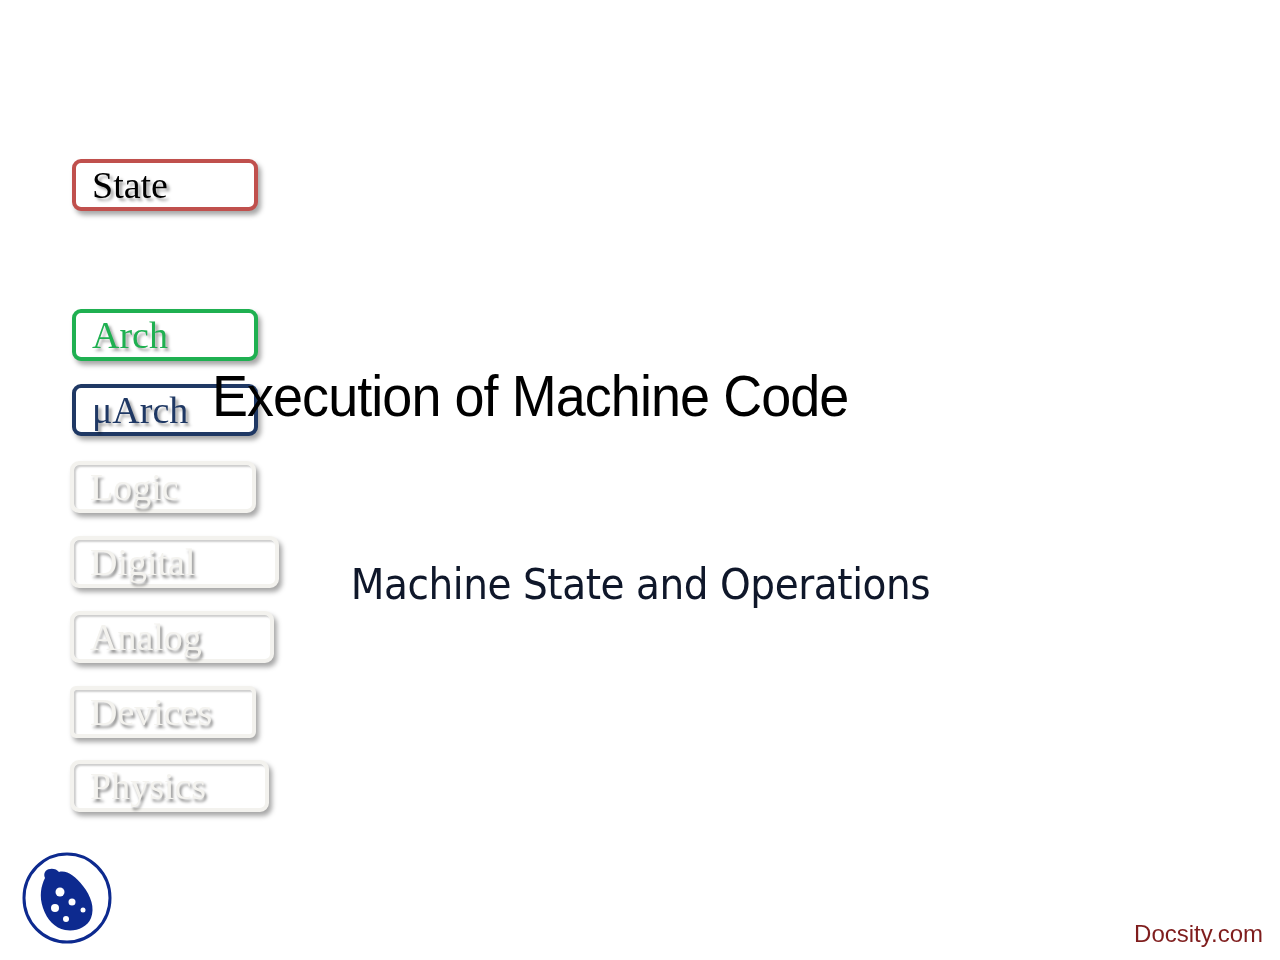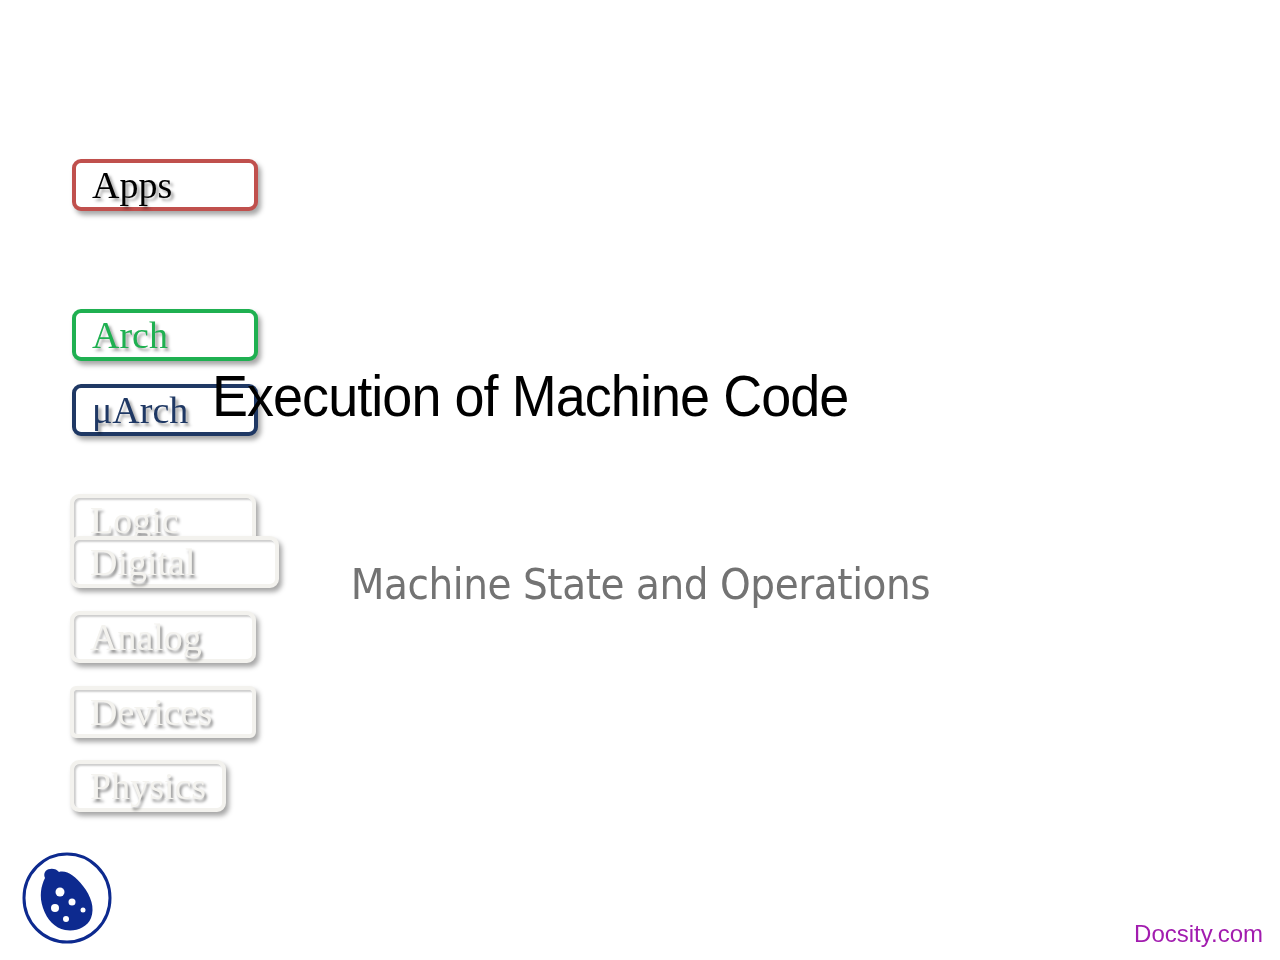--- a/index.html
+++ b/index.html
@@ -76,21 +76,21 @@
       transform: scaleX(0.93);
     }
     .subtitle {
       position: absolute;
       left: 0;
       width: 1280px;
       top: 560px;
       text-align: center;
       font-family: "DejaVu Sans", sans-serif;
       font-size: 42px;
-      color: #737373;
+      color: #0f172a;
       letter-spacing: -0.5px;
     }
     .subtitle span {
       display: inline-block;
       transform: scaleX(0.93);
     }
     
     .logo {
       position: absolute;
       left: 21px;
@@ -98,52 +98,52 @@
       width: 92px;
       height: 92px;
     }
     
     .watermark {
       position: absolute;
       right: 17px;
       top: 920px;
       font-family: "Liberation Sans", sans-serif;
       font-size: 24px;
-      color: #a21caf;
+      color: #7f1d1d;
       text-decoration: none;
     }
   </style>
 </head>
 <body>
 
 <div class="slide">
 
   <div class="stack">
     <div class="layer active" style="left:72px; top:159px; width:186px; border-color:#c0504d; color:#000;">
-      <span class="label">Apps</span>
+      <span class="label">State</span>
     </div>
     <div class="layer active" style="left:72px; top:309px; width:186px; border-color:#1fb051; color:#1fb051;">
       <span class="label">Arch</span>
     </div>
     <div class="layer active" style="left:72px; top:384px; width:186px; border-color:#1f3864; color:#1f3864;">
       <span class="label">μArch</span>
     </div>
-    <div class="layer faded" style="left:70px; top:461px; width:186px;margin-top:33px;">
+    <div class="layer faded" style="left:70px; top:461px; width:186px;">
       <span class="label">Logic</span>
     </div>
     <div class="layer faded" style="left:70px; top:536px; width:209px;">
       <span class="label">Digital</span>
     </div>
-    <div class="layer faded" style="left:70px; top:611px; width:186px;">
+    <div class="layer faded" style="left:70px; top:611px; width:204px;">
       <span class="label">Analog</span>
     </div>
     <div class="layer faded" style="left:70px; top:686px; width:186px;border-radius:6px;">
       <span class="label">Devices</span>
     </div>
-    <div class="layer faded" style="left:70px; top:760px; width:156px;">
+    <div class="layer faded" style="left:70px; top:760px; width:199px;">
       <span class="label">Physics</span>
     </div>
   </div>
 
   <div class="title">
     <span>Execution of Machine Code</span>
   </div>
 
   <div class="subtitle">
     <span>Machine State and Operations</span>

